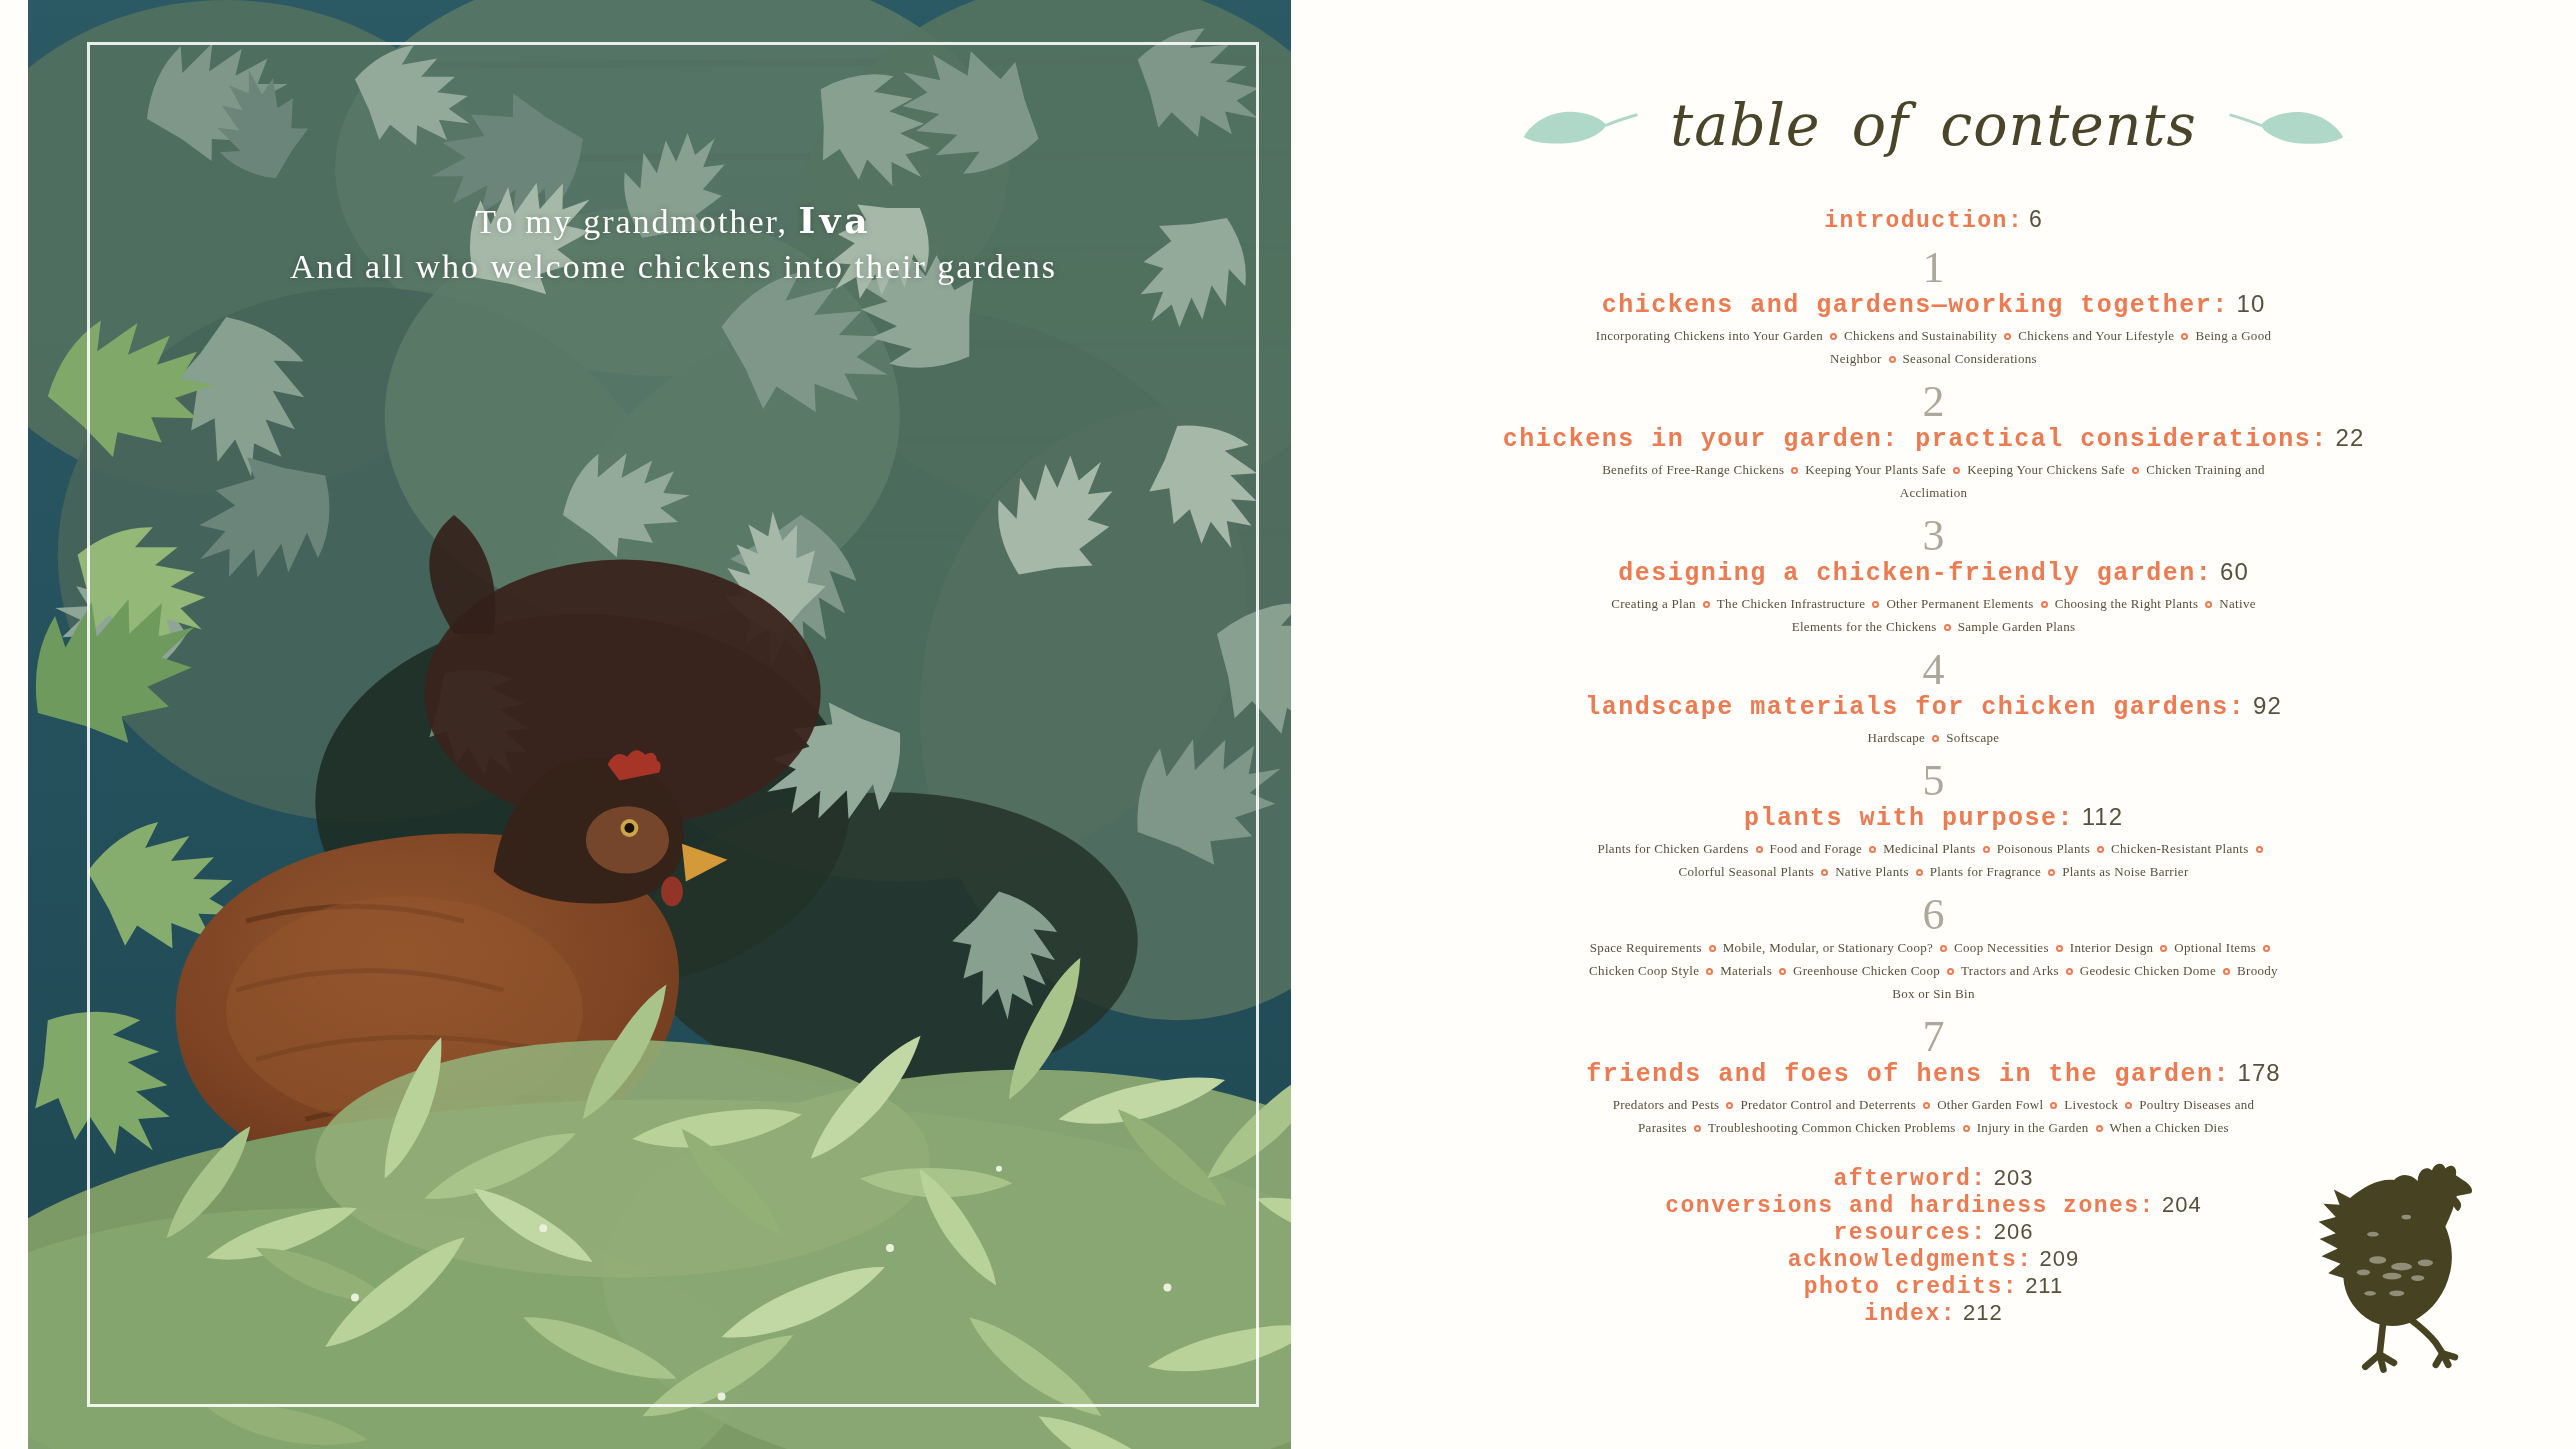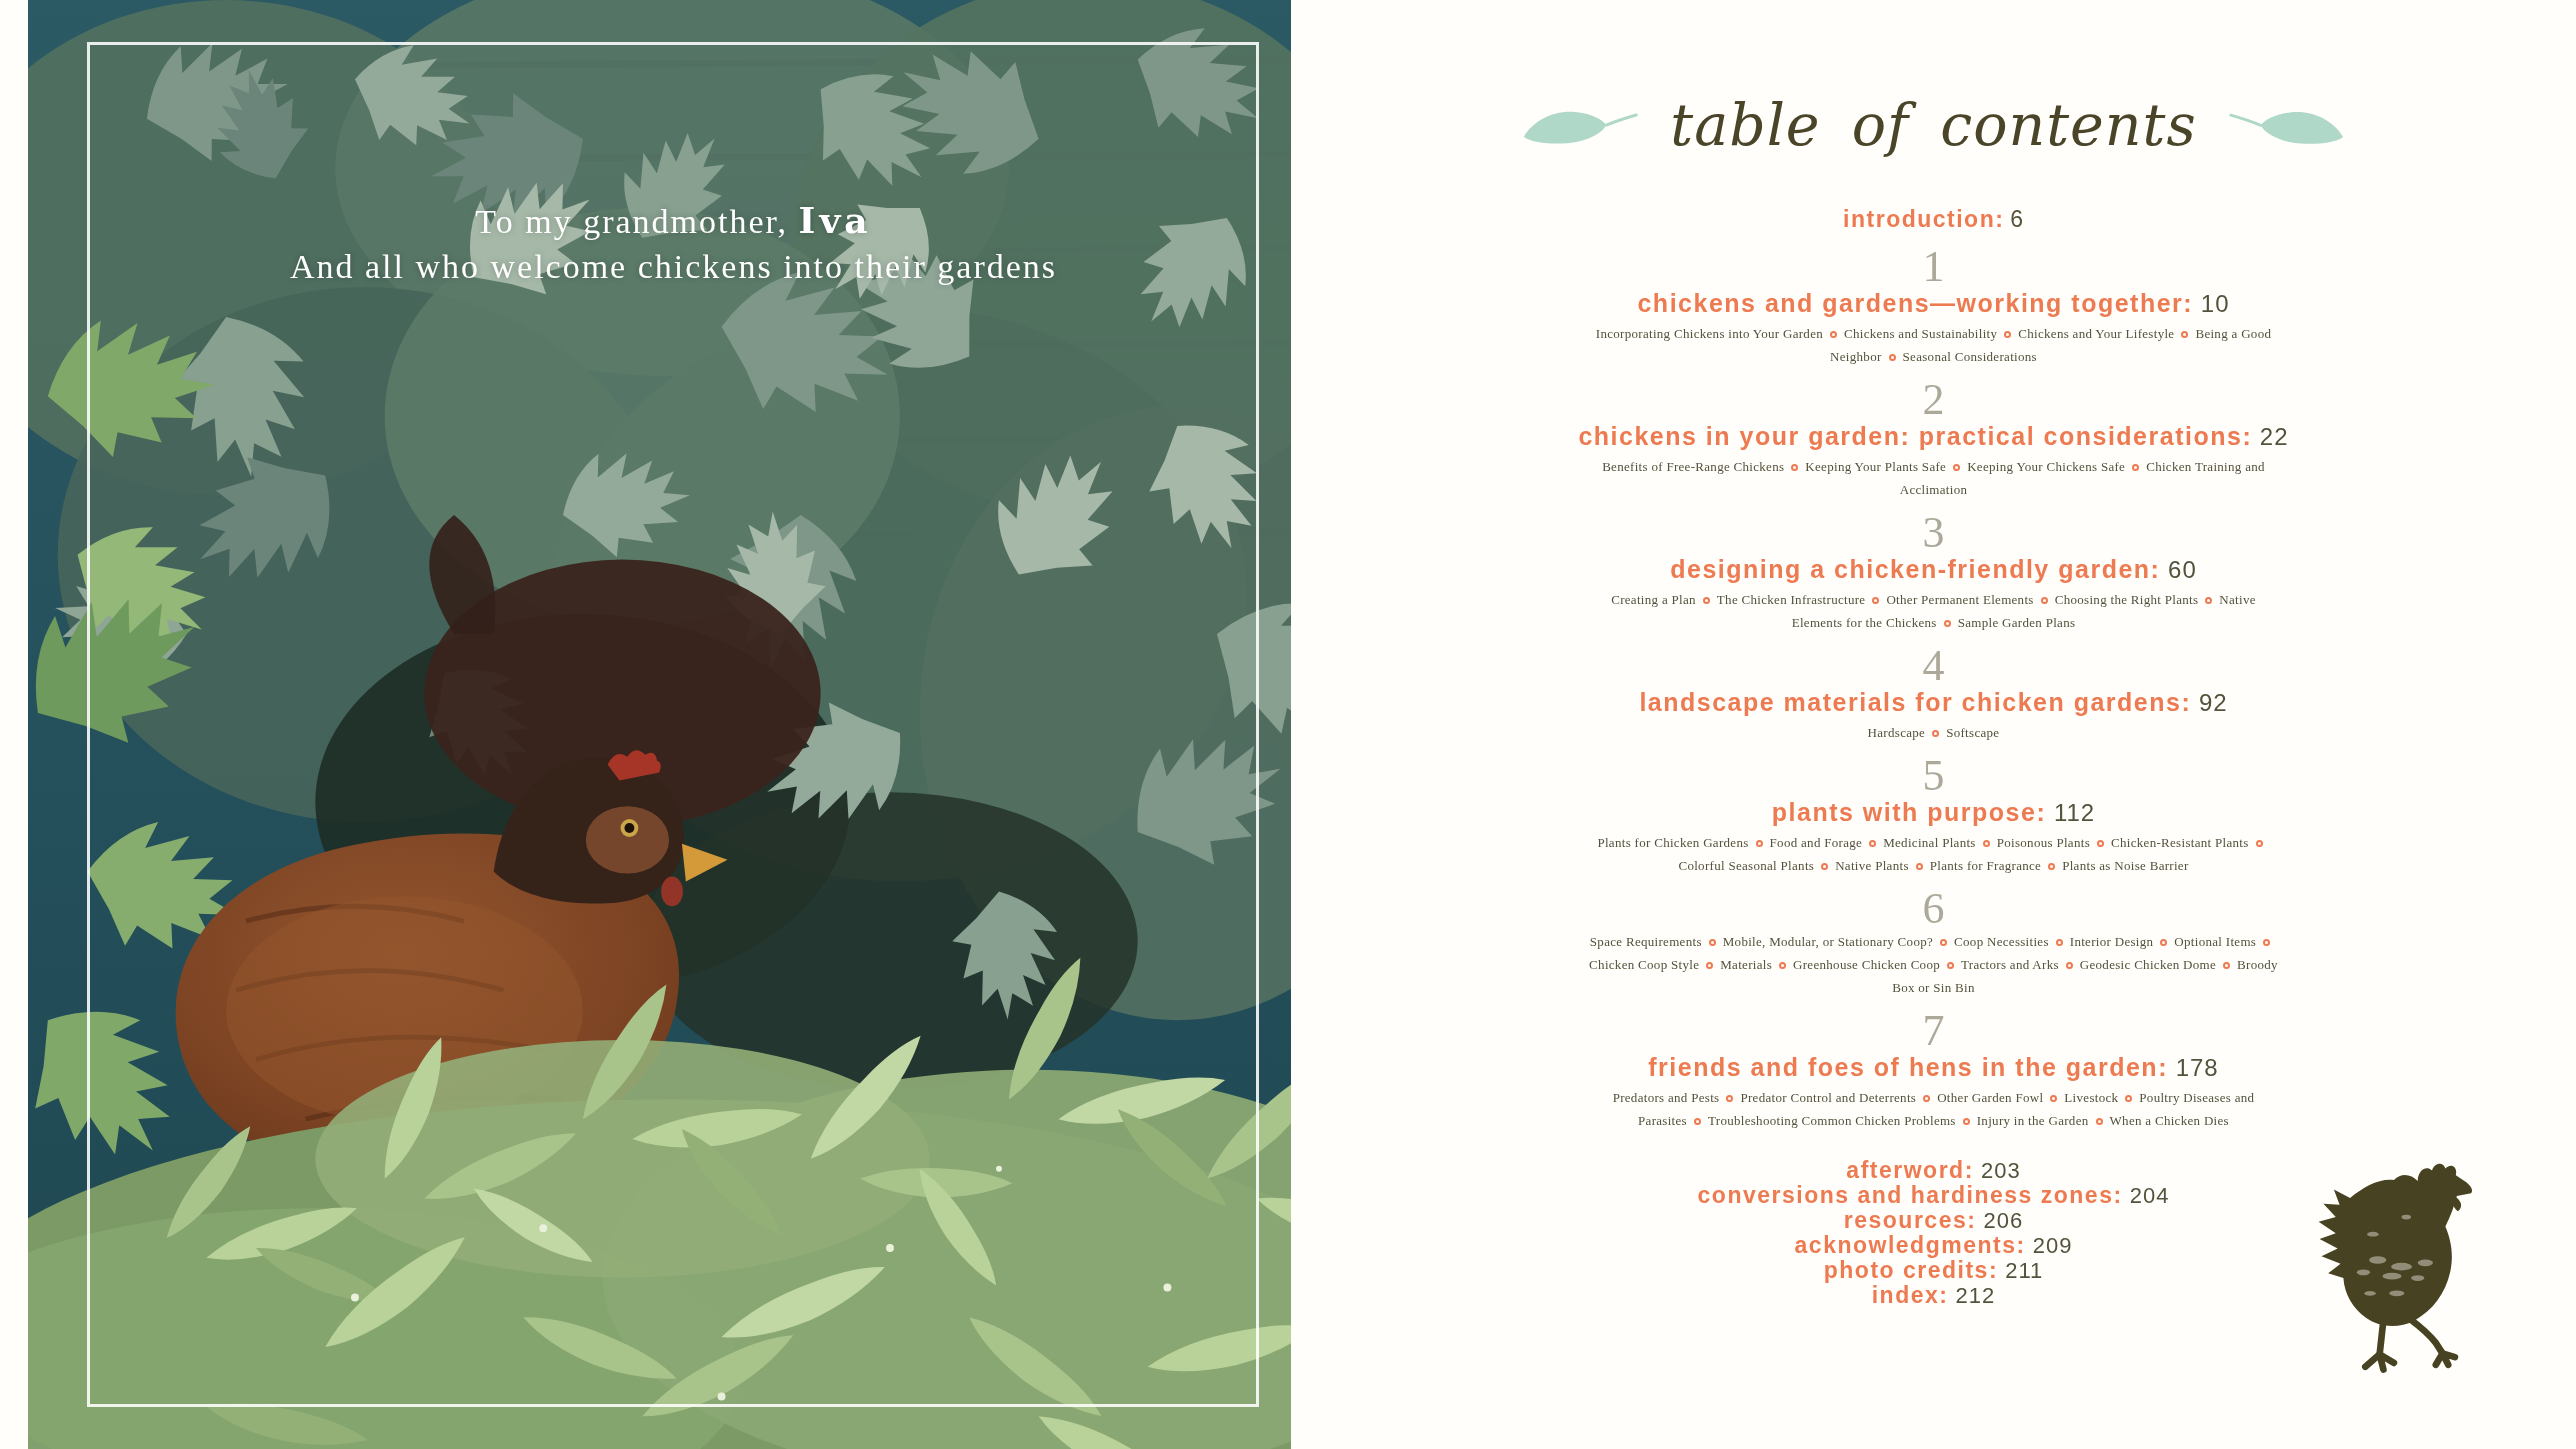--- a/index.html
+++ b/index.html
@@ -22,21 +22,21 @@
   .ded-name{font-family:"DejaVu Serif",serif;font-weight:bold;font-size:36px;letter-spacing:4px;}
 
   
   .page-right{position:absolute;left:1291px;top:0;width:1285px;height:1449px;
     background:var(--paper);text-align:center;}
   .title-row{margin-top:93px;display:flex;align-items:center;justify-content:center;gap:30px;}
   .book-title{font-family:"DejaVu Serif",serif;font-style:italic;font-weight:500;
     font-size:57px;line-height:65px;color:var(--olive);letter-spacing:1px;word-spacing:12px;}
   .feather{flex:0 0 auto;}
 
-  .toc-heading{font-family:Liberation Sans, sans-serif;font-weight:bold;color:var(--orange);
+  .toc-heading{font-family:Liberation Mono, monospace;font-weight:bold;color:var(--orange);
     letter-spacing:1.5px;}
   .pg-num{font-family:"Liberation Sans",sans-serif;font-weight:400;color:var(--text-olive);
     letter-spacing:1px;}
 
   .intro-line{margin-top:46px;font-size:23px;line-height:30px;}
   .intro-line .pg-num{font-size:23px;}
 
   .chapter{margin-top:14px;}
   .ch-num{font-family:"Liberation Serif",serif;font-size:44px;line-height:36px;
     color:var(--num-gray);font-weight:400;}

